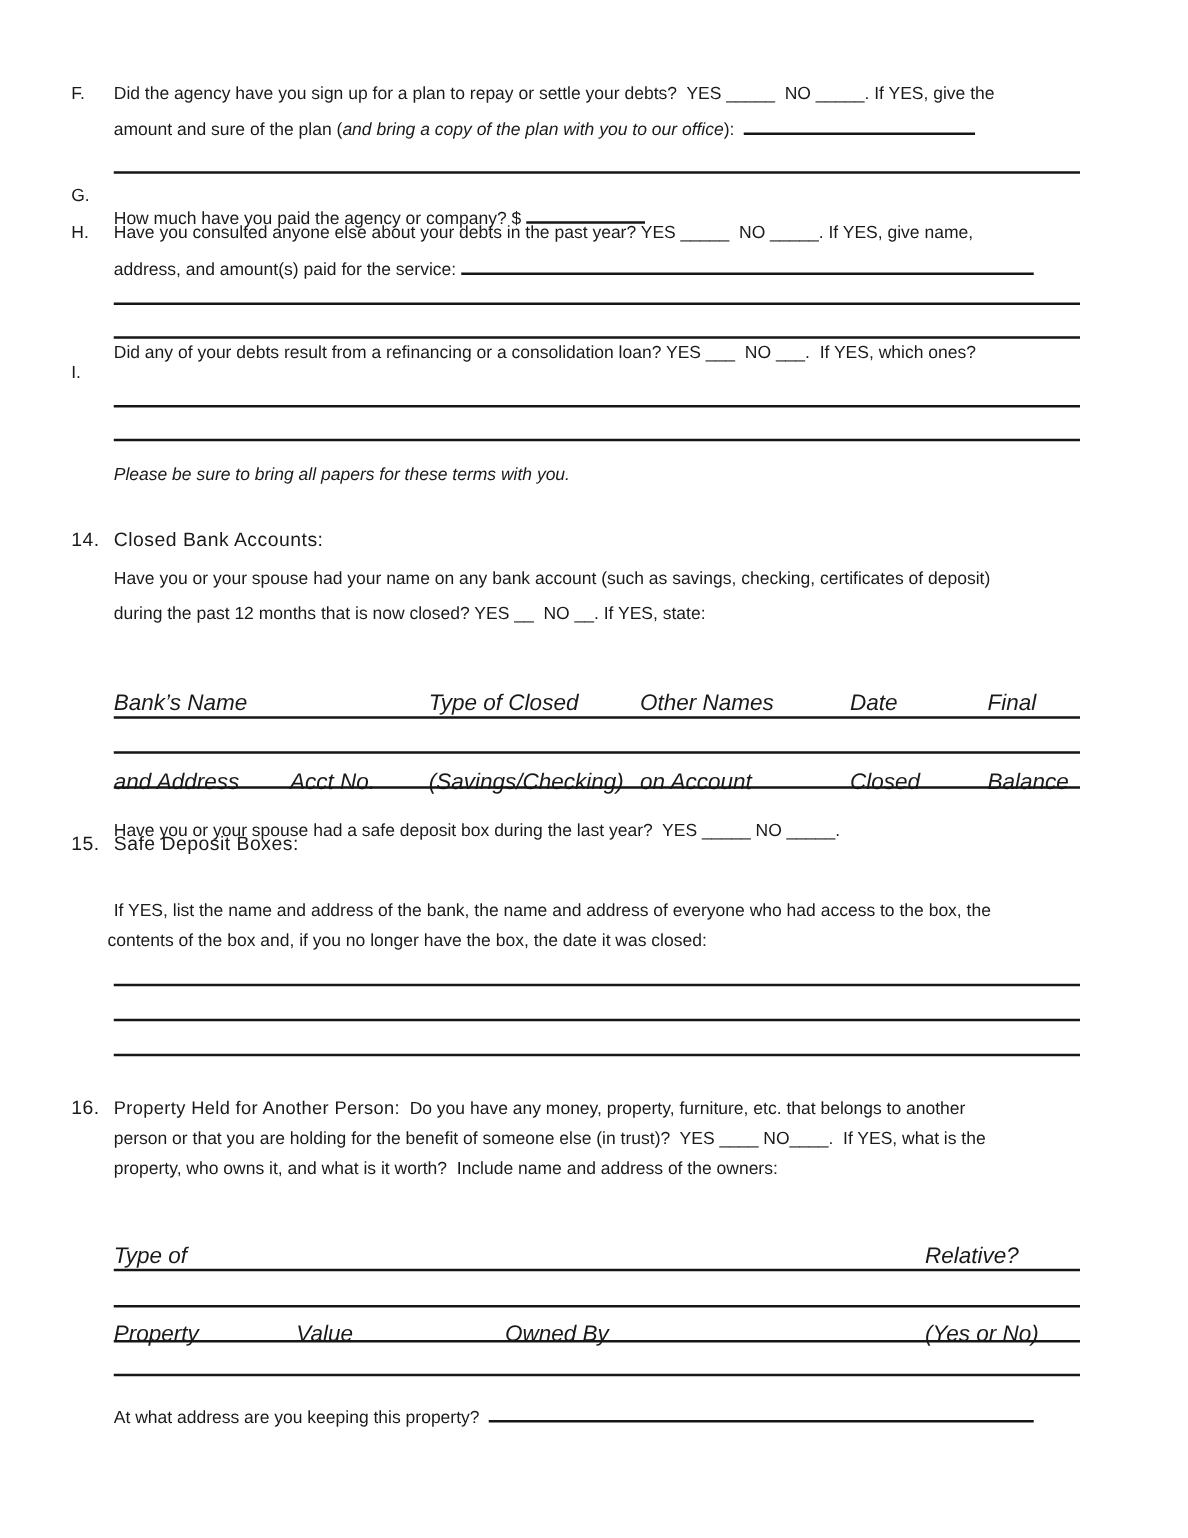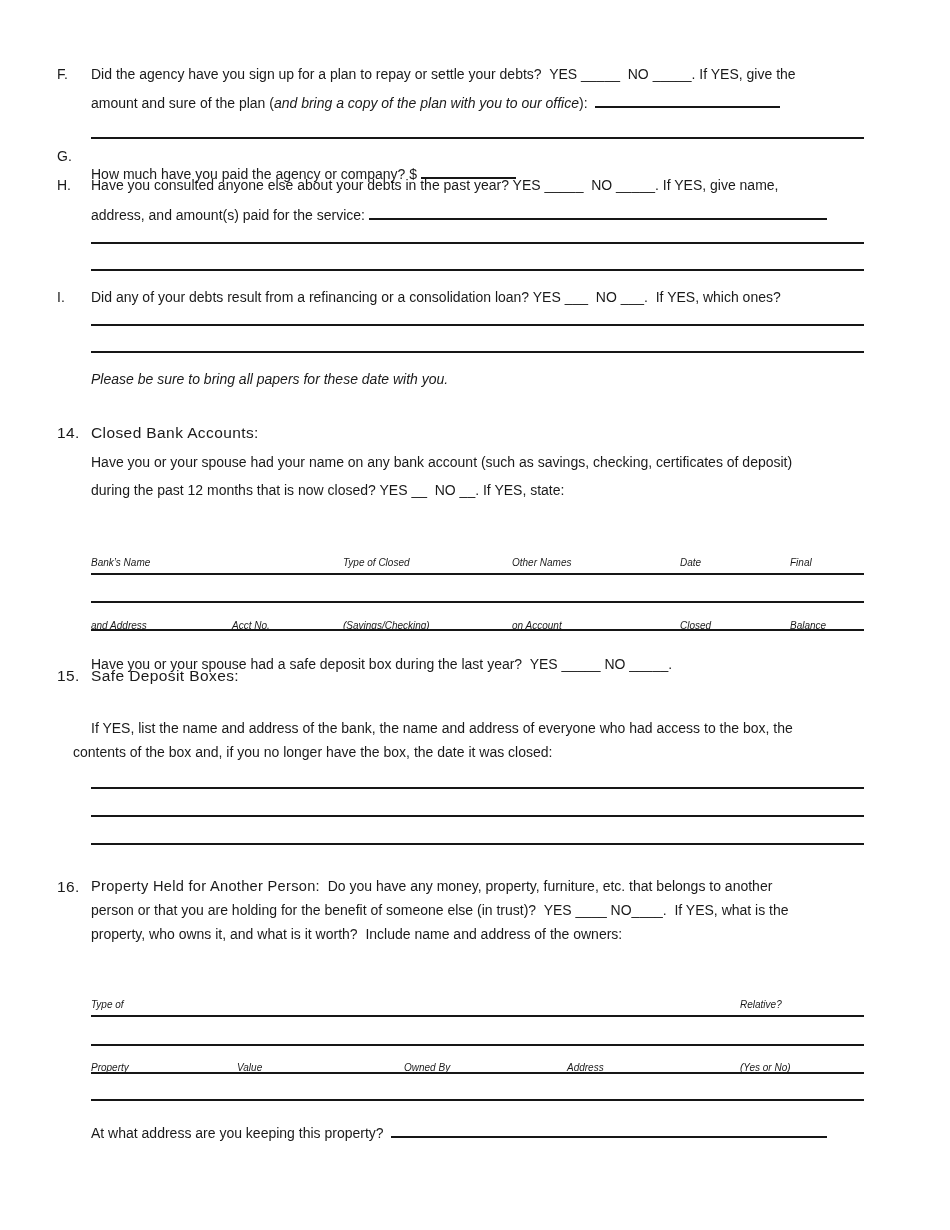--- a/index.html
+++ b/index.html
@@ -40,21 +40,21 @@
   }
   .fill {
     display: inline-block;
     border-bottom: 2px solid #161616;
     height: 13px;
     vertical-align: baseline;
   }
   .col {
     position: absolute;
     font-style: italic;
-    font-size: 10px;
+    font-size: 18px;
     line-height: 21px;
     white-space: pre;
   }
   .col div { height: 21px; }
 </style>
 </head>
 <body>
 
 <div class="page">
 
@@ -66,24 +66,24 @@
   <div class="abs body-text" style="left:57px; top:148px;">G.</div>
   <div class="abs body-text" style="left:91px; top:148px;margin-top:16px;"><span>How much have you paid the agency or company? $ </span><span class="fill" style="width:95px;"></span></div>
 
   <div class="abs body-text" style="left:57px; top:177px;">H.</div>
   <div class="abs body-text" style="left:91px; top:177px;">Have you consulted anyone else about your debts in the past year? YES _____  NO _____. If YES, give name,</div>
   <div class="abs body-text" style="left:91px; top:205px;"><span>address, and amount(s) paid for the service: </span><span class="fill" style="width:458px;"></span></div>
   <div class="rule" style="top:242px;"></div>
   <div class="rule" style="top:269px;"></div>
 
   <div class="abs body-text" style="left:57px; top:289px;">I.</div>
-  <div class="abs body-text" style="left:91px; top:289px;">Did any of your debts result from a refinancing or a consolidation loan? YES ___  NO ___.  If YES, which ones?</div>
+  <div class="abs body-text" style="left:91px; top:273px;">Did any of your debts result from a refinancing or a consolidation loan? YES ___  NO ___.  If YES, which ones?</div>
   <div class="rule" style="top:324px;"></div>
   <div class="rule" style="top:351px;"></div>
-  <div class="abs body-text ital" style="left:91px; top:371px;">Please be sure to bring all papers for these date with you.</div>
+  <div class="abs body-text ital" style="left:91px; top:371px;">Please be sure to bring all papers for these terms with you.</div>
 
   <div class="abs heading" style="left:57px; top:424px;">14.</div>
   <div class="abs heading" style="left:91px; top:424px;">Closed Bank Accounts:</div>
   <div class="abs body-text" style="left:91px; top:454px;">Have you or your spouse had your name on any bank account (such as savings, checking, certificates of deposit)</div>
   <div class="abs body-text" style="left:91px; top:482px;">during the past 12 months that is now closed? YES __  NO __. If YES, state:</div>
 
   <div class="col" style="left:91px; top:510px;">
     <div>Bank’s Name</div>
     <div>and Address</div>
   </div>
@@ -109,21 +109,21 @@
   </div>
 
   <div class="rule" style="top:573px;"></div>
   <div class="rule" style="top:601px;"></div>
   <div class="rule" style="top:629px;"></div>
 
   <div class="abs heading" style="left:57px; top:667px;">15.</div>
   <div class="abs heading" style="left:91px; top:667px;">Safe Deposit Boxes:</div>
   <div class="abs body-text" style="left:91px; top:656px;">Have you or your spouse had a safe deposit box during the last year?  YES _____ NO _____.</div>
   <div class="abs body-text" style="left:91px; top:720px;">If YES, list the name and address of the bank, the name and address of everyone who had access to the box, the</div>
-  <div class="abs body-text" style="left:73px; top:744px;">contents of the box and, if you no longer have the box, the date it was closed:</div>
+  <div class="abs body-text" style="left:86px; top:744px;">contents of the box and, if you no longer have the box, the date it was closed:</div>
 
   <div class="rule" style="top:787px;"></div>
   <div class="rule" style="top:815px;"></div>
   <div class="rule" style="top:843px;"></div>
 
   <div class="abs heading" style="left:57px; top:878px;">16.</div>
   <div class="abs body-text" style="left:91px; top:878px;text-align:center;"><span class="sub-heading">Property Held for Another Person:</span><span>  Do you have any money, property, furniture, etc. that belongs to another</span></div>
   <div class="abs body-text" style="left:91px; top:902px;">person or that you are holding for the benefit of someone else (in trust)?  YES ____ NO____.  If YES, what is the</div>
   <div class="abs body-text" style="left:91px; top:926px;">property, who owns it, and what is it worth?  Include name and address of the owners:</div>
 
@@ -132,24 +132,20 @@
     <div>Property</div>
   </div>
   <div class="col" style="left:237px; top:952px;">
     <div></div>
     <div>Value</div>
   </div>
   <div class="col" style="left:404px; top:952px;">
     <div></div>
     <div>Owned By</div>
   </div>
-  <div class="col" style="left:567px; top:952px;">
-    <div></div>
-    <div>Address</div>
-  </div>
   <div class="col" style="left:740px; top:952px;">
     <div>Relative?</div>
     <div>(Yes or No)</div>
   </div>
 
   <div class="rule" style="top:1015px;"></div>
   <div class="rule" style="top:1044px;"></div>
   <div class="rule" style="top:1072px;"></div>
   <div class="rule" style="top:1099px;"></div>
 

